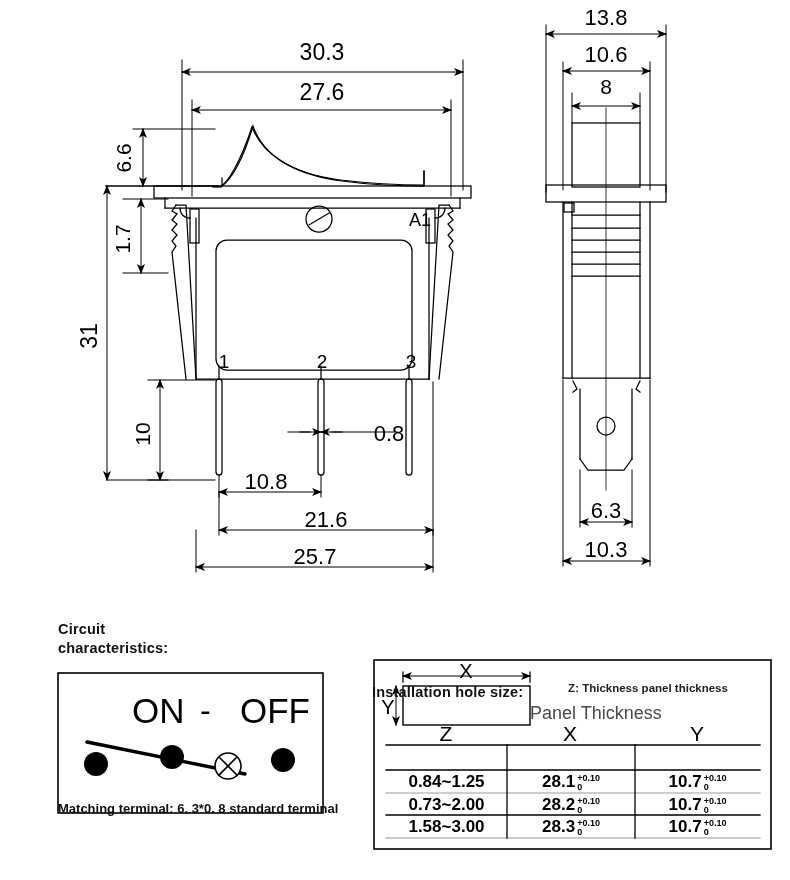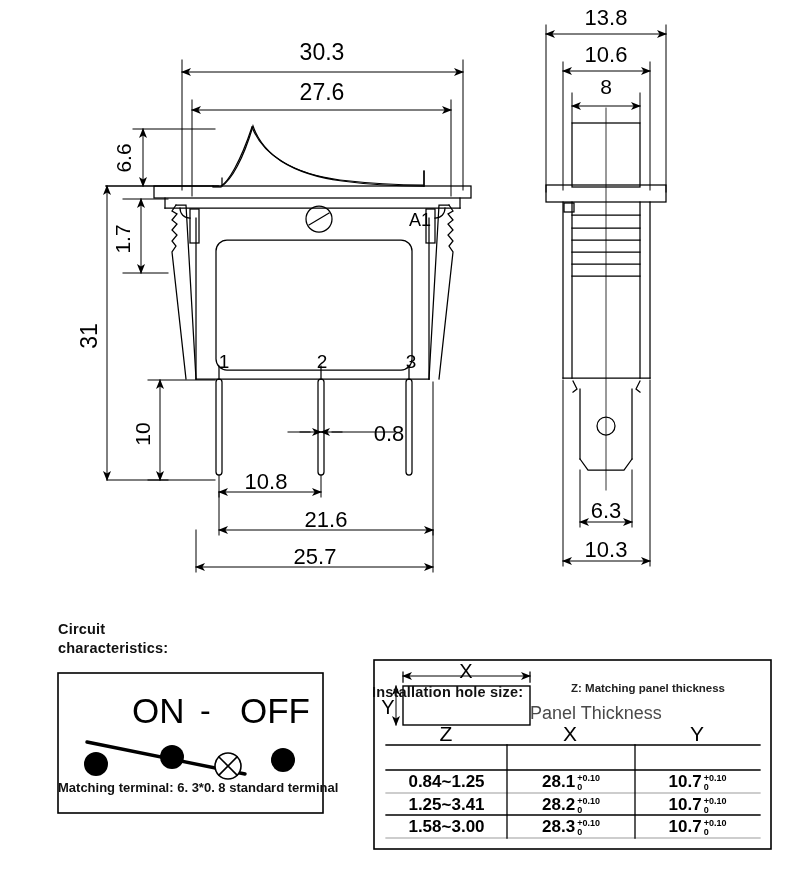--- a/index.html
+++ b/index.html
@@ -285,32 +285,32 @@
     <text x="570" y="741" font-size="21" text-anchor="middle">X</text>
     <text x="697" y="741" font-size="21" text-anchor="middle">Y</text>
   </g>
 </svg>
 
 <div class="hdr" style="left:58px;top:620px;line-height:19px;">
   <span>Circuit</span><br>
   <span>characteristics:</span>
 </div>
 
-<div class="foot" style="left:58px;top:780px;">Matching terminal: 6. 3*0. 8 standard terminal</div>
+<div class="foot" style="left:58px;top:801px;">Matching terminal: 6. 3*0. 8 standard terminal</div>
 
 <div class="hdr" style="left:372px;top:636px;margin-top:48px;">Installation hole size:</div>
 
-<div style="position:absolute;left:530px;top:682px;width:236px;text-align:center;font-size:11.5px;font-weight:bold;color:#222;">Z: Matching panel thickness</div>
+<div style="position:absolute;left:530px;top:682px;width:236px;text-align:center;font-size:11.5px;font-weight:bold;color:#222;">Z: Thickness panel thickness</div>
 <div style="position:absolute;left:530px;top:703px;width:236px;text-align:left;font-size:18px;color:#4a4a4a;">Panel Thickness</div>
 
 <div id="tbl">
       <div style="position: absolute; left: 386px; top: 772px; width: 121px; text-align: center; font-size: 17px; font-weight: bold; font-family: &quot;Liberation Sans&quot;, sans-serif; color: rgb(0, 0, 0);">0.84~1.25</div>
       <div style="position: absolute; left: 507px; top: 772px; width: 128px; text-align: center; font-size: 17px; font-weight: bold; font-family: &quot;Liberation Sans&quot;, sans-serif; color: rgb(0, 0, 0);">28.1<span style="display:inline-block;vertical-align:middle;font-size:9px;font-weight:bold;line-height:9px;text-align:left;margin-left:2px;">+0.10<br>0</span></div>
       <div style="position: absolute; left: 635px; top: 772px; width: 125px; text-align: center; font-size: 17px; font-weight: bold; font-family: &quot;Liberation Sans&quot;, sans-serif; color: rgb(0, 0, 0);">10.7<span style="display:inline-block;vertical-align:middle;font-size:9px;font-weight:bold;line-height:9px;text-align:left;margin-left:2px;">+0.10<br>0</span></div>
-      <div style="position: absolute; left: 386px; top: 795px; width: 121px; text-align: center; font-size: 17px; font-weight: bold; font-family: &quot;Liberation Sans&quot;, sans-serif; color: rgb(0, 0, 0);">1.25~3.41</div>
+      <div style="position: absolute; left: 386px; top: 795px; width: 121px; text-align: center; font-size: 17px; font-weight: bold; font-family: &quot;Liberation Sans&quot;, sans-serif; color: rgb(0, 0, 0);">0.73~2.00</div>
       <div style="position: absolute; left: 507px; top: 795px; width: 128px; text-align: center; font-size: 17px; font-weight: bold; font-family: &quot;Liberation Sans&quot;, sans-serif; color: rgb(0, 0, 0);">28.2<span style="display:inline-block;vertical-align:middle;font-size:9px;font-weight:bold;line-height:9px;text-align:left;margin-left:2px;">+0.10<br>0</span></div>
       <div style="position: absolute; left: 635px; top: 795px; width: 125px; text-align: center; font-size: 17px; font-weight: bold; font-family: &quot;Liberation Sans&quot;, sans-serif; color: rgb(0, 0, 0);">10.7<span style="display:inline-block;vertical-align:middle;font-size:9px;font-weight:bold;line-height:9px;text-align:left;margin-left:2px;">+0.10<br>0</span></div>
       <div style="position: absolute; left: 386px; top: 817px; width: 121px; text-align: center; font-size: 17px; font-weight: bold; font-family: &quot;Liberation Sans&quot;, sans-serif; color: rgb(0, 0, 0);">1.58~3.00</div>
       <div style="position: absolute; left: 507px; top: 817px; width: 128px; text-align: center; font-size: 17px; font-weight: bold; font-family: &quot;Liberation Sans&quot;, sans-serif; color: rgb(0, 0, 0);">28.3<span style="display:inline-block;vertical-align:middle;font-size:9px;font-weight:bold;line-height:9px;text-align:left;margin-left:2px;">+0.10<br>0</span></div>
       <div style="position: absolute; left: 635px; top: 817px; width: 125px; text-align: center; font-size: 17px; font-weight: bold; font-family: &quot;Liberation Sans&quot;, sans-serif; color: rgb(0, 0, 0);">10.7<span style="display:inline-block;vertical-align:middle;font-size:9px;font-weight:bold;line-height:9px;text-align:left;margin-left:2px;">+0.10<br>0</span></div>
     </div>
 
 </div>
 
 </body></html>

